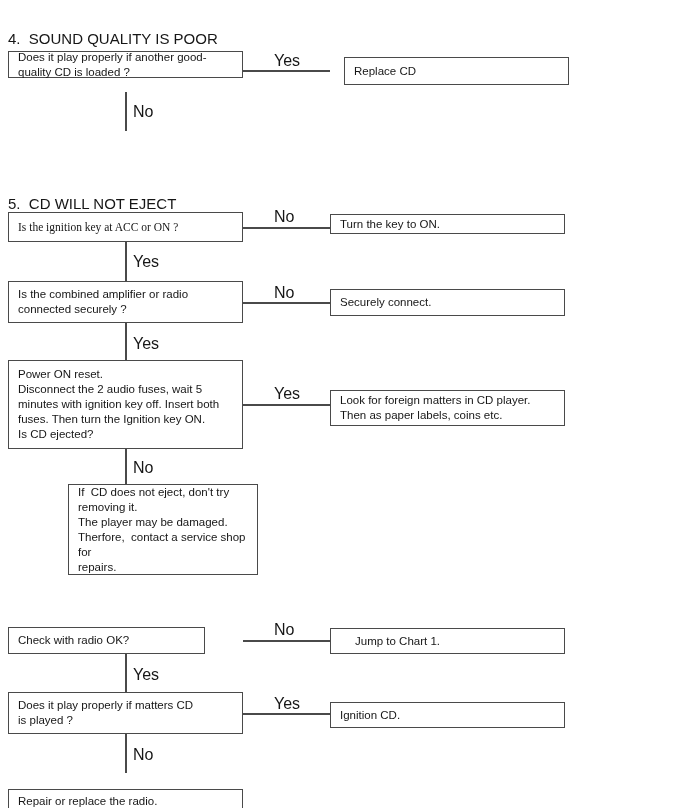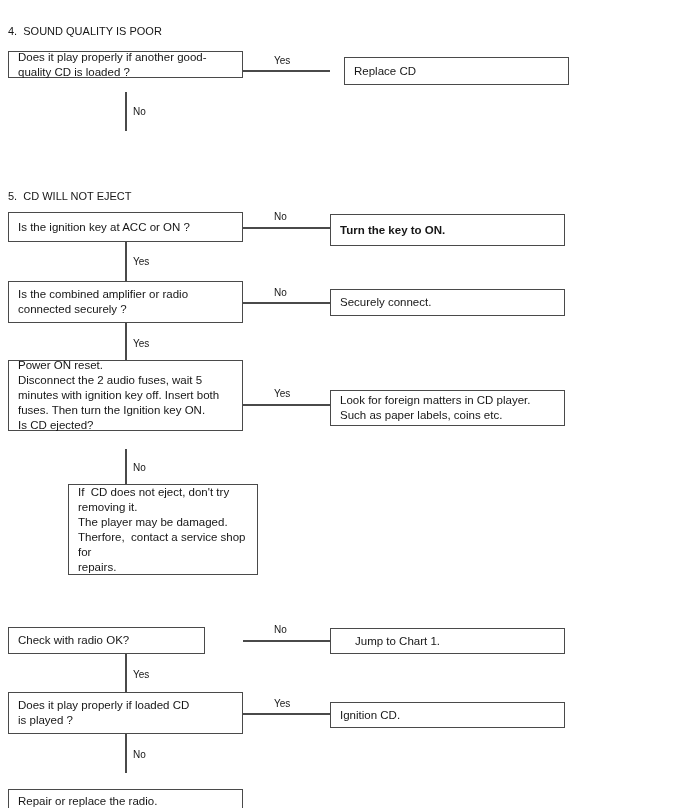--- a/index.html
+++ b/index.html
@@ -11,24 +11,25 @@
     position: relative;
     width: 700px;
     height: 808px;
     background: #ffffff;
     font-family: "Liberation Sans", sans-serif;
     color: #1c1c1c;
     overflow: hidden;
   }
   .sec-title {
     position: absolute;
-    font-size: 11px;
+    font-size: 15px;
     line-height: 14px;
     white-space: pre-wrap;
     color: #161616;
+    margin-top: 8px;
   }
   .box {
     position: absolute;
     box-sizing: border-box;
     border: 1.5px solid #4a4a4a;
     background: #ffffff;
     font-size: 11.5px;
     line-height: 15px;
     padding: 0 9px;
     display: flex;
@@ -42,21 +43,21 @@
     height: 1.5px;
     background: #4a4a4a;
   }
   .vline {
     position: absolute;
     width: 1.5px;
     background: #4a4a4a;
   }
   .lbl {
     position: absolute;
-    font-size: 10px;
+    font-size: 16px;
     line-height: 14px;
     white-space: pre-wrap;
     color: #161616;
   }
 </style>
 </head>
 <body>
 
 <div id="canvas">
 
@@ -67,69 +68,69 @@
 
   <div class="hline" style="left:243px; top:70px; width:87px;"></div>
   <div class="lbl" style="left:274px; top:54px;">Yes</div>
   <div class="box" style="left:344px; top:57px; width:225px; height:28px;">Replace CD</div>
 
   <div class="vline" style="left:125px; top:92px; height:39px;"></div>
   <div class="lbl" style="left:133px; top:105px;">No</div>
 
   <div class="sec-title" style="left:8px; top:189px;">5.  CD WILL NOT EJECT</div>
 
-  <div class="box" style="left:8px; top:212px; width:235px; height:30px;">Is the ignition key at ACC or ON ?</div>
+  <div class="box" style="left:8px; top:212px; width:235px; height:30px;font-family:Liberation Serif, serif;">Is the ignition key at ACC or ON ?</div>
 
   <div class="hline" style="left:243px; top:227px; width:87px;"></div>
   <div class="lbl" style="left:274px; top:210px;">No</div>
-  <div class="box" style="left:330px; top:214px; width:235px; height:32px;font-weight:bold;">Turn the key to ON.</div>
+  <div class="box" style="left:330px; top:214px; width:235px; height:20px;">Turn the key to ON.</div>
 
   <div class="vline" style="left:125px; top:242px; height:39px;"></div>
   <div class="lbl" style="left:133px; top:255px;">Yes</div>
 
   <div class="box" style="left:8px; top:281px; width:235px; height:42px;">Is the combined amplifier or radio
 connected securely ?</div>
 
   <div class="hline" style="left:243px; top:302px; width:87px;"></div>
   <div class="lbl" style="left:274px; top:286px;">No</div>
   <div class="box" style="left:330px; top:289px; width:235px; height:27px;">Securely connect.</div>
 
   <div class="vline" style="left:125px; top:323px; height:37px;"></div>
   <div class="lbl" style="left:133px; top:337px;">Yes</div>
 
-  <div class="box" style="left:8px; top:360px; width:235px; height:71px;">Power ON reset.
+  <div class="box" style="left:8px; top:360px; width:235px; height:89px;">Power ON reset.
 Disconnect the 2 audio fuses, wait 5
 minutes with ignition key off. Insert both
 fuses. Then turn the Ignition key ON.
 Is CD ejected?</div>
 
   <div class="hline" style="left:243px; top:404px; width:87px;"></div>
   <div class="lbl" style="left:274px; top:387px;">Yes</div>
   <div class="box" style="left:330px; top:390px; width:235px; height:36px;">Look for foreign matters in CD player.
-Such as paper labels, coins etc.</div>
+Then as paper labels, coins etc.</div>
 
   <div class="vline" style="left:125px; top:449px; height:35px;"></div>
   <div class="lbl" style="left:133px; top:461px;">No</div>
   <div class="box" style="left:24px; top:484px; width:190px; height:91px;margin-left:44px;">If  CD does not eject, don't try
 removing it.
 The player may be damaged.
 Therfore,  contact a service shop for
 repairs.</div>
 
 
   <div class="box" style="left:8px; top:627px; width:197px; height:27px;">Check with radio OK?</div>
 
   <div class="hline" style="left:243px; top:640px; width:87px;"></div>
   <div class="lbl" style="left:274px; top:623px;">No</div>
   <div class="box" style="left:330px; top:628px; width:235px; height:26px;padding-left:24px;">Jump to Chart 1.</div>
 
   <div class="vline" style="left:125px; top:654px; height:38px;"></div>
   <div class="lbl" style="left:133px; top:668px;">Yes</div>
 
-  <div class="box" style="left:8px; top:692px; width:235px; height:42px;">Does it play properly if loaded CD
+  <div class="box" style="left:8px; top:692px; width:235px; height:42px;">Does it play properly if matters CD
 is played ?</div>
 
   <div class="hline" style="left:243px; top:713px; width:87px;"></div>
   <div class="lbl" style="left:274px; top:697px;">Yes</div>
   <div class="box" style="left:330px; top:702px; width:235px; height:26px;">Ignition CD.</div>
 
   <div class="vline" style="left:125px; top:734px; height:39px;"></div>
   <div class="lbl" style="left:133px; top:748px;">No</div>
   <div class="box" style="left:8px; top:789px; width:235px; height:24px;">Repair or replace the radio.</div>
 

